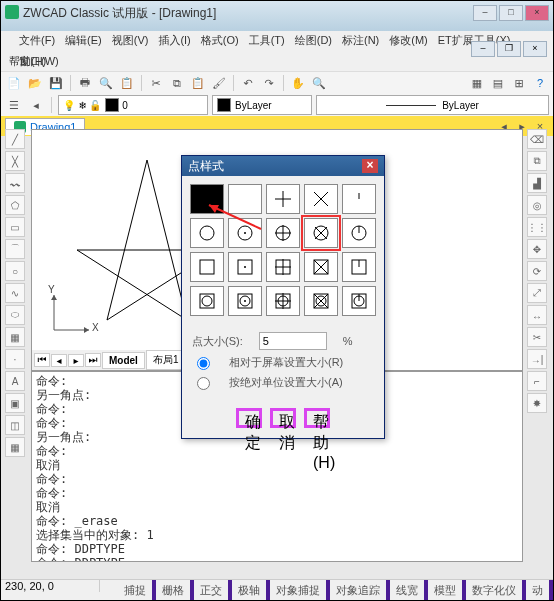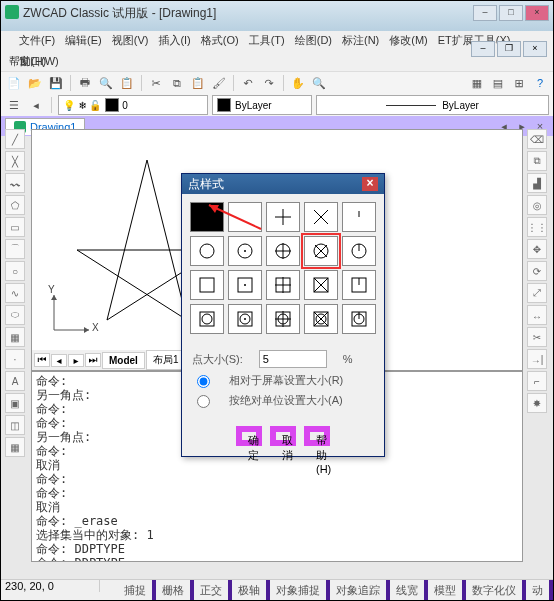--- a/index.html
+++ b/index.html
@@ -14,48 +14,48 @@
 .menuitem{padding:2px 4px;color:#333}
 .menubar2{height:20px;background:#f0f0f0;display:flex;align-items:center;padding:0 4px}
 .innerwin{position:absolute;right:6px;top:40px;display:flex;gap:2px}
 .toolbar{height:22px;background:#f4f4f4;border-top:1px solid #ddd;display:flex;align-items:center;padding:0 4px;gap:3px}
 .tb-ico{width:16px;height:16px;border:1px solid transparent;display:inline-flex;align-items:center;justify-content:center;font-size:11px;color:#555}
 .tb-sep{width:1px;height:16px;background:#ccc;margin:0 2px}
 .colorrow{height:22px;background:#f4f4f4;display:flex;align-items:center;padding:0 4px;gap:4px}
 .swatch{width:12px;height:12px;border:1px solid #888}
 .layerbox{flex:0 0 140px;height:18px;border:1px solid #aaa;background:#fff;display:flex;align-items:center;padding:0 4px;gap:3px;font-size:10px}
 .dd{height:18px;border:1px solid #aaa;background:#fff;display:flex;align-items:center;padding:0 4px;font-size:10px}
-.doctab{height:20px;background:#c4b5fd;display:flex;align-items:center;padding:0 4px}
+.doctab{height:20px;background:#fde047;display:flex;align-items:center;padding:0 4px}
 .doctab .tab{background:#fff;border:1px solid #aaa;border-bottom:none;padding:2px 8px;display:flex;align-items:center;gap:4px;font-size:11px;color:#06c}
 .canvas-area{position:absolute;left:30px;top:128px;right:30px;height:240px;background:#fff;border:1px solid #999}
 .left-tools{position:absolute;left:4px;top:128px;width:22px;display:flex;flex-direction:column;gap:2px}
 .right-tools{position:absolute;right:4px;top:128px;width:22px;display:flex;flex-direction:column;gap:2px}
 .side-ico{width:18px;height:18px;border:1px solid #ccc;background:#f8f8f8;display:flex;align-items:center;justify-content:center;font-size:10px;color:#666}
 .ucs{position:absolute;left:12px;bottom:30px;font-size:10px;color:#444}
 .bottom-tabs{position:absolute;left:0;bottom:0;height:20px;background:#f0f0f0;display:flex;align-items:center;font-size:10px;padding-left:2px}
 .bottom-tabs .arw{width:14px;text-align:center;border:1px solid #ccc;background:#fff;margin-right:1px}
 .bottom-tabs .bt{padding:2px 6px;border:1px solid #ccc;background:#fff;margin-right:1px}
 .cmdwin{position:absolute;left:30px;top:370px;right:30px;height:185px;background:#fff;border:1px solid #999;overflow:hidden;font-family:SimSun,monospace;font-size:12px;color:#333;padding:2px 4px;line-height:14px}
 .statusbar{position:absolute;left:0;bottom:0;right:0;height:20px;background:#f0f0f0;border-top:1px solid #ccc;display:flex;align-items:flex-start;font-size:11px}
 .statusbar .coord{width:90px;padding:0 4px;border-right:1px solid #ccc}
 .statusbar .sbtn{padding:0 6px;border-right:4px solid #4c1d95;height:100%;display:flex;align-items:center;color:#555}
 
-.dialog{position:absolute;left:180px;top:172px;width:202px;background:#f0f0f0;border:1px solid #0a246a;box-shadow:2px 2px 6px rgba(0,0,0,.3)}
+.dialog{position:absolute;left:180px;top:154px;width:202px;background:#f0f0f0;border:1px solid #0a246a;box-shadow:2px 2px 6px rgba(0,0,0,.3)}
 .dlg-title{height:20px;background:linear-gradient(#3a6ea5,#2a5a90);color:#fff;display:flex;align-items:center;padding:0 6px;font-size:12px}
 .dlg-title .x{margin-left:auto;width:16px;height:14px;background:#c44;color:#fff;text-align:center;line-height:13px;font-weight:bold}
 .pt-grid{display:grid;grid-template-columns:repeat(5,34px);grid-template-rows:repeat(4,30px);gap:4px;padding:8px;justify-content:center}
 .pt-cell{border:1px solid #888;background:#fff;display:flex;align-items:center;justify-content:center;position:relative}
 .pt-cell.filled{background:#000}
 .pt-cell.sel{outline:2px solid #e33;outline-offset:1px}
 .arrow-red{position:absolute;left:200px;top:200px;width:60px;height:30px;pointer-events:none}
 .dlg-body{padding:4px 10px 8px;font-size:11px;color:#555}
 .dlg-body .row{display:flex;align-items:center;gap:16px;margin:4px 0}
 .dlg-body input[type=text]{width:60px;height:16px;border:1px solid #aaa;font-size:11px;padding:0 3px}
 .dlg-btns{display:flex;gap:8px;justify-content:center;padding:6px 0 10px}
-.dlg-btns button{width:26px;height:20px;font-size:11px;border:6px solid #d946ef;background:#efefef}
+.dlg-btns button{width:26px;height:20px;font-size:16px;border:3px solid #d946ef;background:#efefef}
 svg{display:block}
 </style>
 </head>
 <body>
 
 <div class="app">
 
   <div class="titlebar">
     <div class="logo"></div>
     <div class="title">ZWCAD Classic 试用版 - [Drawing1]</div>

